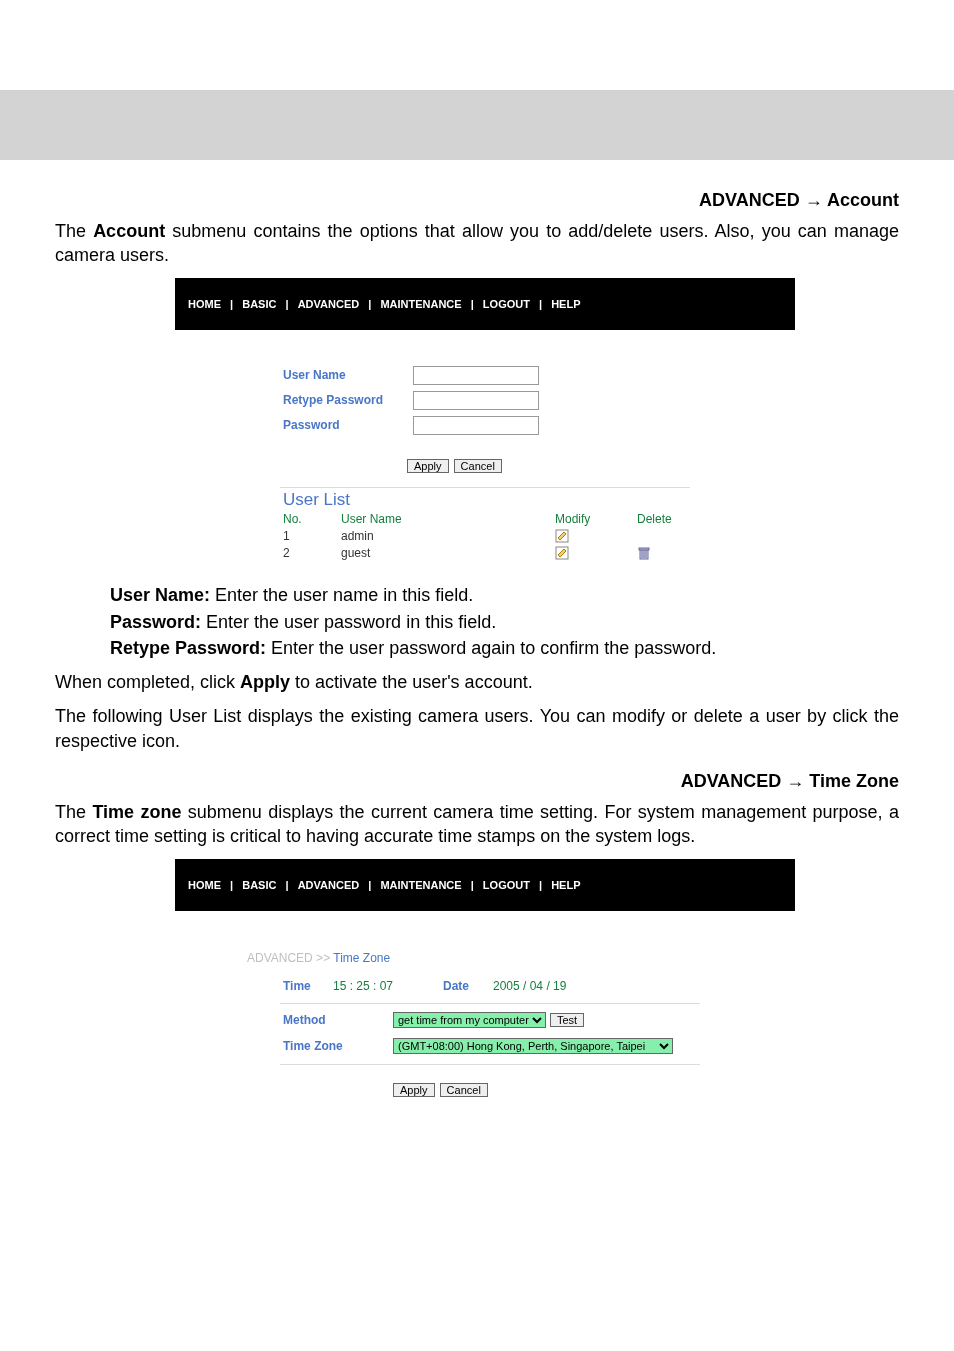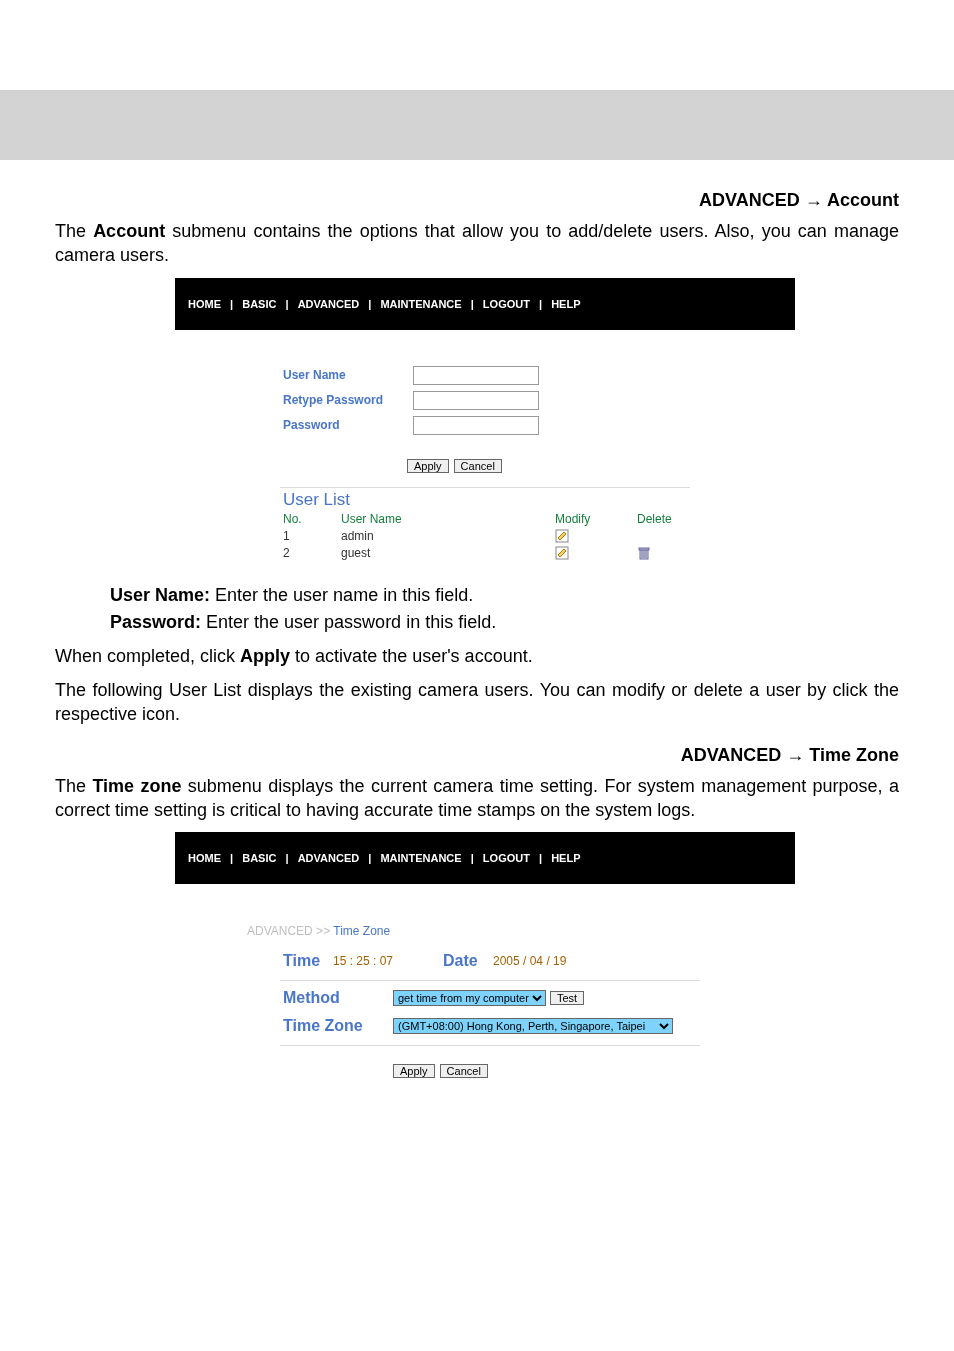--- a/index.html
+++ b/index.html
@@ -125,39 +125,39 @@
   }
   .field-list {
     margin: 8px 0 10px 0;
   }
   .field-list p {
     margin: 2px 0;
     line-height: 1.35;
   }
   .bold { font-weight: bold; }
   .val-display {
-    color: #a16207;
+    color: #15803d;
     font-size: 12px;
   }
   .tz-row {
     display: flex;
     align-items: center;
     margin: 4px 0 10px 0;
     padding-left: 108px;
   }
   .tz-label {
     width: 110px;
     color: #4a76c7;
     font-weight: bold;
-    font-size: 16px;
+    font-size: 12px;
   }
   select.sel {
     font-size: 11px;
     border: 1px solid #666;
-    background: #7dd3fc;
+    background: #86efac;
   }
   .hr2 {
     border-top: 1px solid #dcdcdc;
     margin: 6px 95px 8px 105px;
   }
 </style>
 </head>
 <body>
 
 <div class="top-banner"></div>
@@ -253,20 +253,21 @@
           </td>
         </tr>
       </tbody>
         </table>
     </div>
   </div>
 
   <div class="field-list">
     <p style="padding-left:55px"><span class="bold">User Name:</span><span> Enter the user name in this field.</span></p>
     <p style="padding-left:55px"><span class="bold">Password:</span><span> Enter the user password in this field.</span></p>
+    <p style="padding-left:55px"><span class="bold">Retype Password:</span><span> Enter the user password again to confirm the password.</span></p>
   </div>
 
   <p class="para">
     <span>When completed, click </span><span class="bold">Apply</span><span> to activate the user's account.</span>
   </p>
 
   <p class="para">The following User List displays the existing camera users.  You can modify or delete a user by click the respective icon.</p>
 
   <p class="section-head">
     <span>ADVANCED → Time Zone</span>

